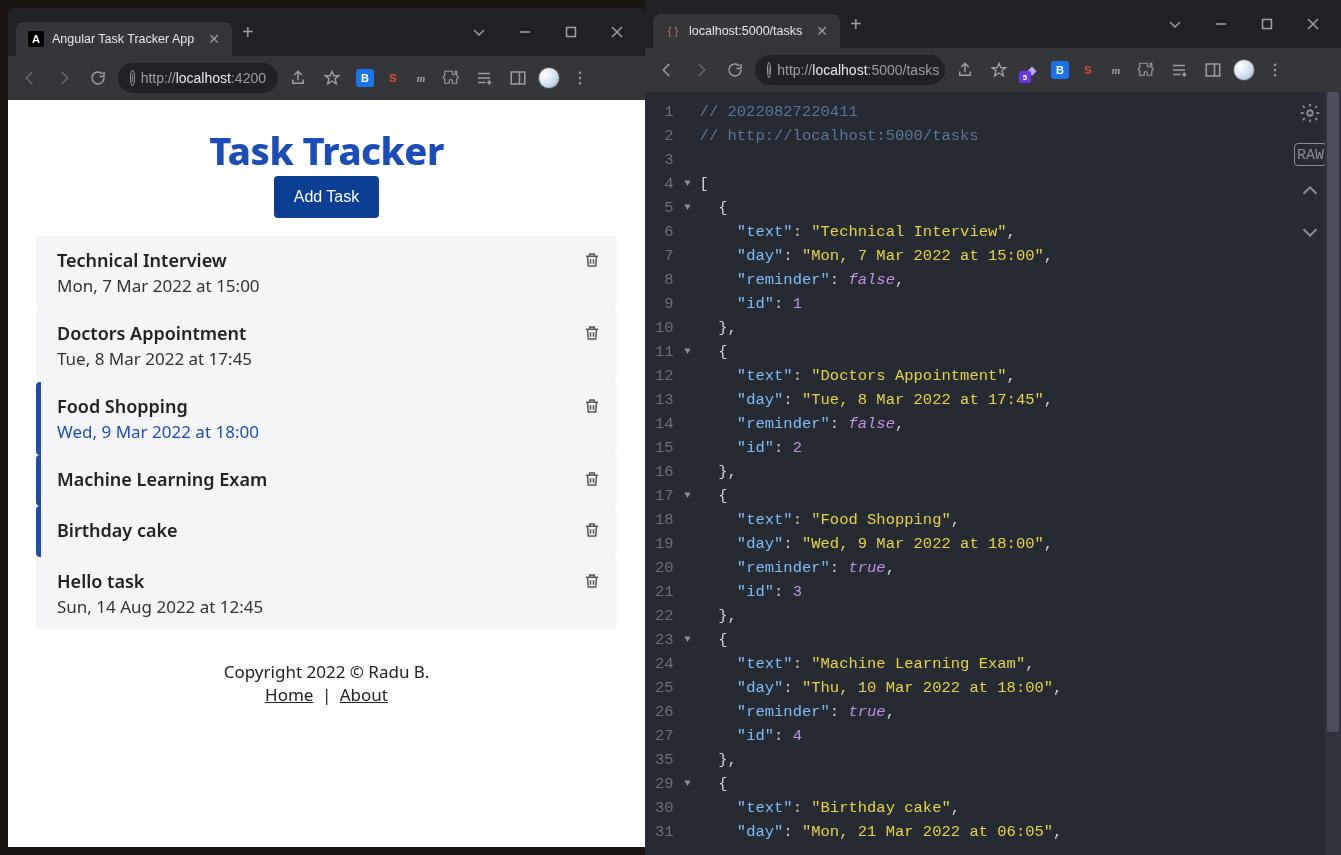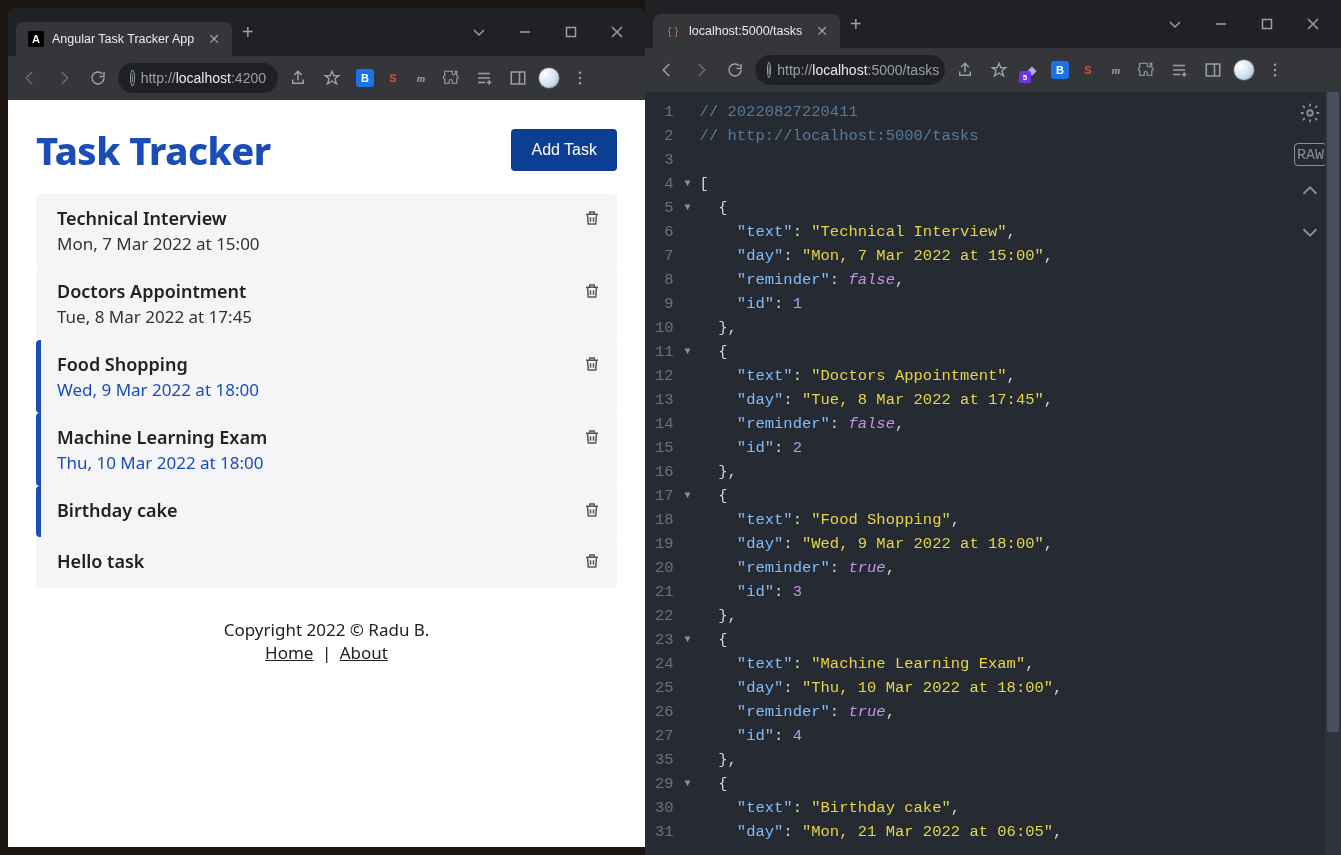--- a/index.html
+++ b/index.html
@@ -56,21 +56,21 @@
   .ext.m  { color:#9aa0a6; font-style:italic; font-family: Georgia, serif; }
   .ext.badge { position:relative; }
   .ext.badge::after { content:"5"; position:absolute; bottom:-4px; left:-4px; background:#6b35e8; color:#fff; font-size:8px; width:12px; height:12px; border-radius:2px; display:flex; align-items:center; justify-content:center; }
   .avatar { width:22px; height:22px; border-radius:50%; background: radial-gradient(circle at 30% 30%, #fff, #cde 60%, #89a); border:1px solid #555; }
 
   
   .viewport-left {
     flex:1; background:#fff; overflow:auto; font-family: "Segoe UI", system-ui, sans-serif;
     padding: 24px 28px;
   }
-  .tt-header { display:flex; justify-content:space-between; align-items:center; margin-bottom: 18px; }
+  .tt-header { display:flex; justify-content:space-between; align-items:center; margin-bottom: 18px; flex-direction: column; }
   .tt-title { font-size: 38px; font-weight:800; color:#1b4db8; letter-spacing: -0.5px; }
   .tt-add { background:#0c3f94; color:#fff; border:none; padding:12px 20px; font-size:16px; border-radius:4px; }
   .task-list { display:flex; flex-direction:column; }
   .task {
     background:#f5f5f7; border-radius:4px; padding:12px 16px;
     display:flex; align-items:flex-start; justify-content:space-between;
     border-left: 5px solid transparent;
   }
   .task.reminder { border-left-color:#1b4db8; }
   .task.reminder .task-day { color:#1b4db8; }
@@ -238,37 +238,37 @@
             <div class="task-text">Food Shopping</div>
             <div class="task-day">Wed, 9 Mar 2022 at 18:00</div>
           </div>
           <span class="trash"><svg viewBox="0 0 24 24" fill="none" stroke="currentColor" stroke-width="2">
               <path d="M4 7h16M9 7V4h6v3M6 7l1 13h10l1-13M10 11v6M14 11v6"></path>
             </svg></span>
         </div>
         <div class="task reminder">
           <div>
             <div class="task-text">Machine Learning Exam</div>
-            <div class="task-day">Thu, 10 Mar 2022 at 18:00</div>
           </div>
           <span class="trash"><svg viewBox="0 0 24 24" fill="none" stroke="currentColor" stroke-width="2">
               <path d="M4 7h16M9 7V4h6v3M6 7l1 13h10l1-13M10 11v6M14 11v6"></path>
             </svg></span>
         </div>
         <div class="task reminder">
           <div>
             <div class="task-text">Birthday cake</div>
           </div>
           <span class="trash"><svg viewBox="0 0 24 24" fill="none" stroke="currentColor" stroke-width="2">
               <path d="M4 7h16M9 7V4h6v3M6 7l1 13h10l1-13M10 11v6M14 11v6"></path>
             </svg></span>
         </div>
         <div class="task">
           <div>
             <div class="task-text">Hello task</div>
+            <div class="task-day">Sun, 14 Aug 2022 at 12:45</div>
           </div>
           <span class="trash"><svg viewBox="0 0 24 24" fill="none" stroke="currentColor" stroke-width="2">
               <path d="M4 7h16M9 7V4h6v3M6 7l1 13h10l1-13M10 11v6M14 11v6"></path>
             </svg></span>
         </div>
       </div>
     <div class="footer">
       <div>Copyright 2022 © Radu B.</div>
       <div>
         <a href="#">Home</a>

